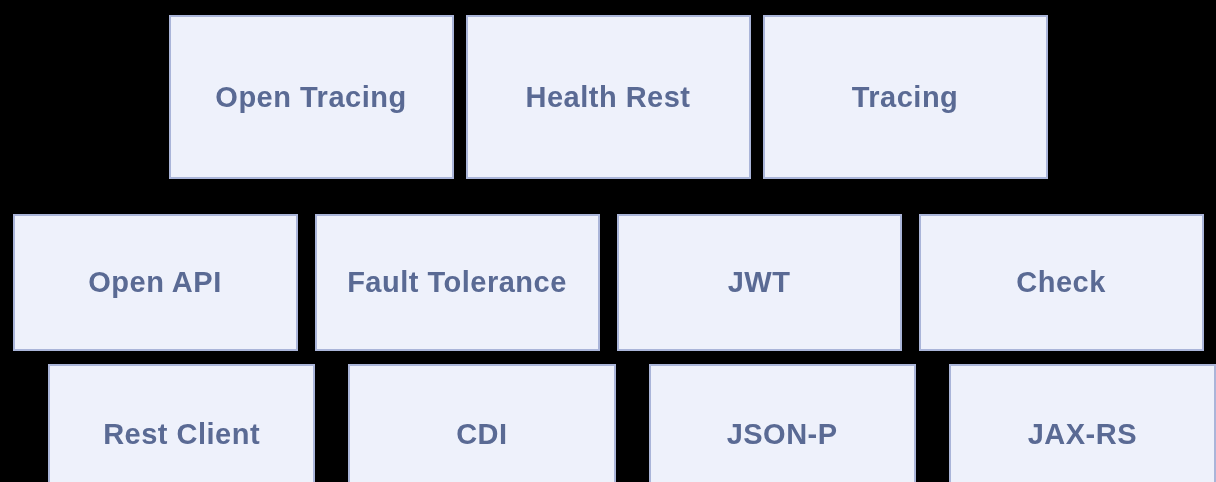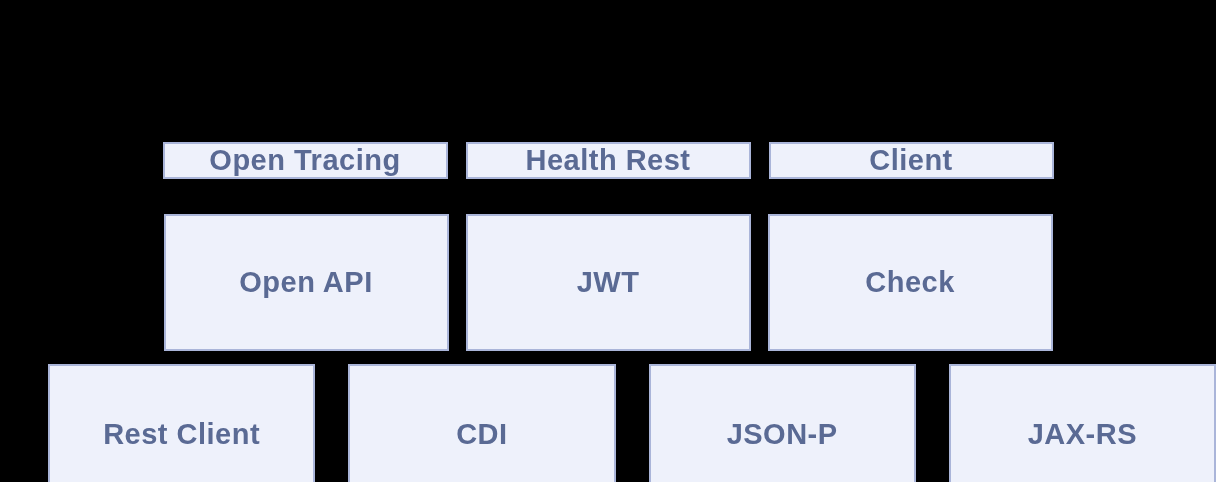--- a/index.html
+++ b/index.html
@@ -13,21 +13,21 @@
     height: 482px;
     background: var(--page-bg, #000000);
     overflow: hidden;
     font-family: "Liberation Sans", "DejaVu Sans", sans-serif;
   }
   .diagram-row {
     display: flex;
     justify-content: center;
     align-items: stretch;
   }
-  .row-1 { margin-top: 15px; gap: 18px; height: 164px; align-items: flex-end; }
+  .row-1 { margin-top: 15px; gap: 12px; height: 164px; }
   .row-2 { margin-top: 35px; gap: 17px; height: 137px; }
   .row-3 { margin-top: 13px; gap: 33px; height: 140px; padding-left: 48px; }
   .component-box {
     box-sizing: border-box;
     width: 285px;
     background: var(--box-fill, #eef1fb);
     border: 2px solid var(--box-border, #aab5d9);
     display: flex;
     align-items: center;
     justify-content: center;
@@ -47,27 +47,30 @@
 <div class="canvas" style="--page-bg: #000000; --box-fill: #eef1fb; --box-border: #aab5d9; --label-color: #5a6a94;">
 
   <div class="diagram-row row-1">
     <div class="component-box">
       <span class="component-label">Open Tracing</span>
     </div>
     <div class="component-box">
       <span class="component-label">Health Rest</span>
     </div>
     <div class="component-box">
-      <span class="component-label">Client</span>
+      <span class="component-label">Tracing</span>
     </div>
   </div>
 
   <div class="diagram-row row-2">
     <div class="component-box">
       <span class="component-label">Open API</span>
+    </div>
+    <div class="component-box">
+      <span class="component-label">Fault Tolerance</span>
     </div>
     <div class="component-box">
       <span class="component-label">JWT</span>
     </div>
     <div class="component-box">
       <span class="component-label">Check</span>
     </div>
   </div>
 
   <div class="diagram-row row-3">

